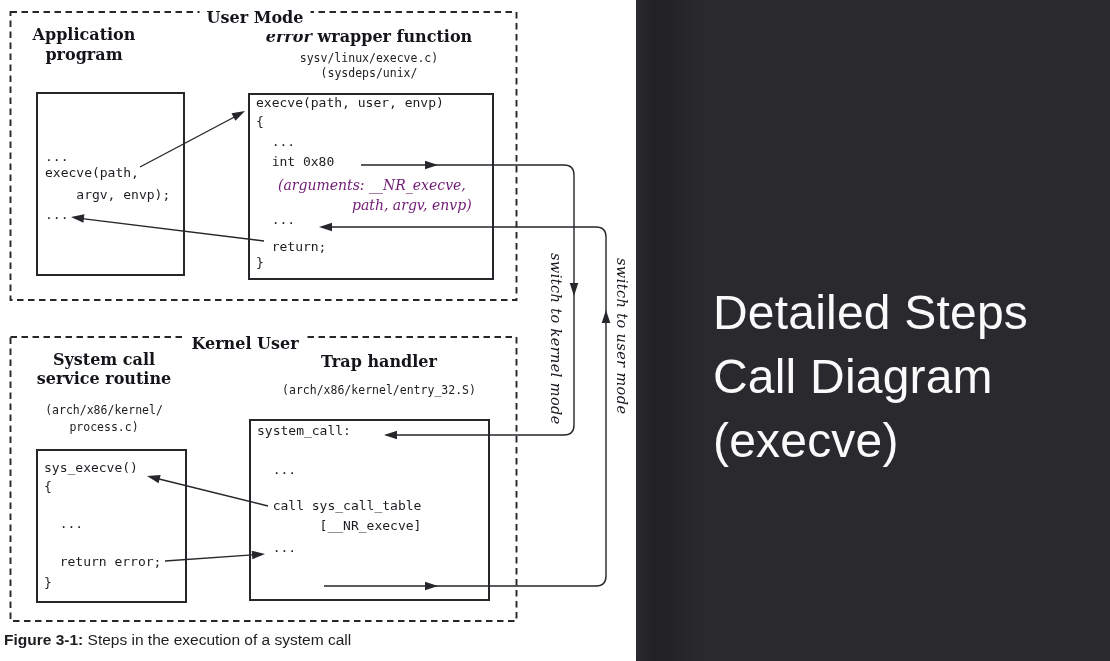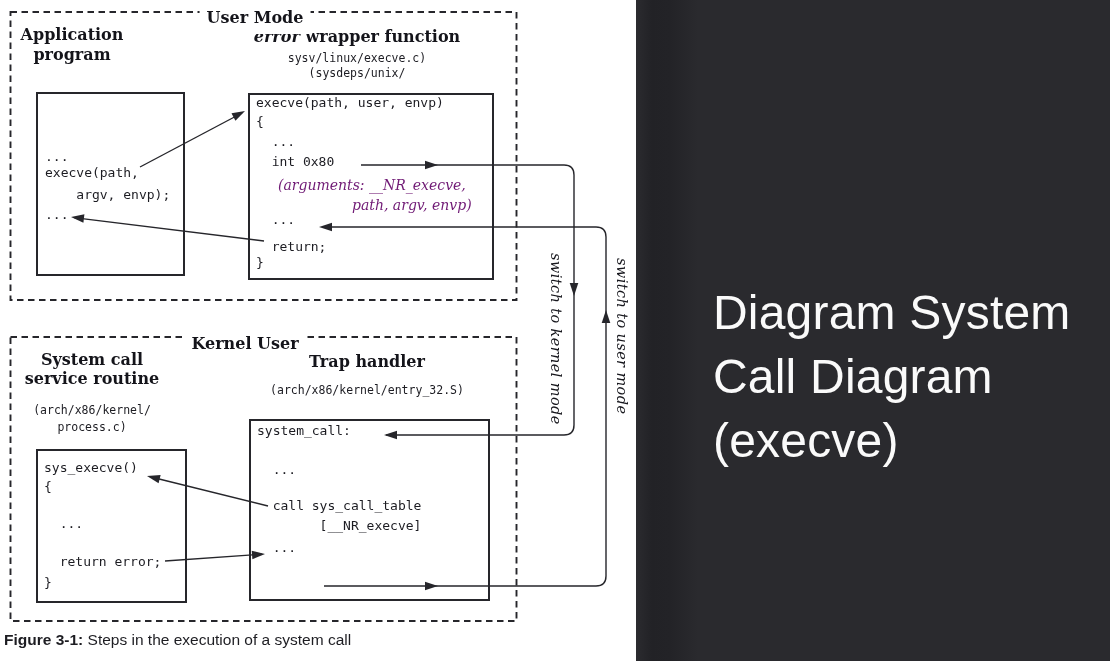--- a/index.html
+++ b/index.html
@@ -2,21 +2,21 @@
 <html><head>
 <meta charset="utf-8">
 <style>
   html,body{margin:0;padding:0;background:#fff;}
   .stage{position:relative;width:1110px;height:661px;overflow:hidden;background:#fff;
          font-family:"Liberation Sans",sans-serif;}
   .diagram{position:absolute;left:0;top:0;width:636px;height:661px;background:#fff;}
   .lines{position:absolute;left:0;top:0;z-index:2;pointer-events:none;}
   .box{position:absolute;border:2px solid #26262b;background:transparent;z-index:1;}
   .hdr{position:absolute;z-index:1;text-align:center;color:#14141a;
-       font-family:"DejaVu Serif",serif;font-weight:bold;font-size:16px;line-height:20px;}
+       font-family:"DejaVu Serif",serif;font-weight:bold;font-size:16px;line-height:20px;padding-left:12px;}
   .sub{font-family:"DejaVu Sans Mono",monospace;font-weight:normal;font-size:11.5px;
        line-height:15px;color:#1c1c22;margin-top:4px;}
   .code{position:absolute;z-index:3;font-family:"DejaVu Sans Mono",monospace;font-size:13px;
         line-height:16px;color:#1c1c22;white-space:pre;}
   .note{position:absolute;z-index:3;font-family:"DejaVu Serif",serif;font-style:italic;
         font-size:14px;line-height:16px;color:#701a75;white-space:pre;}
   .modelabel{position:absolute;z-index:4;background:#fff;padding:8px 7px;color:#14141a;
         font-family:"DejaVu Serif",serif;font-weight:bold;font-size:16px;line-height:17px;
         transform:translateX(-50%);}
   .vtext{position:absolute;z-index:3;writing-mode:vertical-rl;text-orientation:sideways;
@@ -121,19 +121,19 @@
     <div class="code" style="left:257px;top:540px">  ...</div>
 
     <div class="vtext" style="left:548px;top:253px">switch to kernel mode</div>
     <div class="vtext" style="left:614px;top:258px">switch to user mode</div>
 
     <div class="caption"><b>Figure 3-1:</b><span> Steps in the execution of a system call</span></div>
   </div>
 
   <div class="panel">
     <div class="panel-title">
-      <div>Diagram System</div>
+      <div>Detailed Steps</div>
       <div>Call Diagram</div>
       <div>(execve)</div>
     </div>
   </div>
 
 </div>
 
 </body></html>

